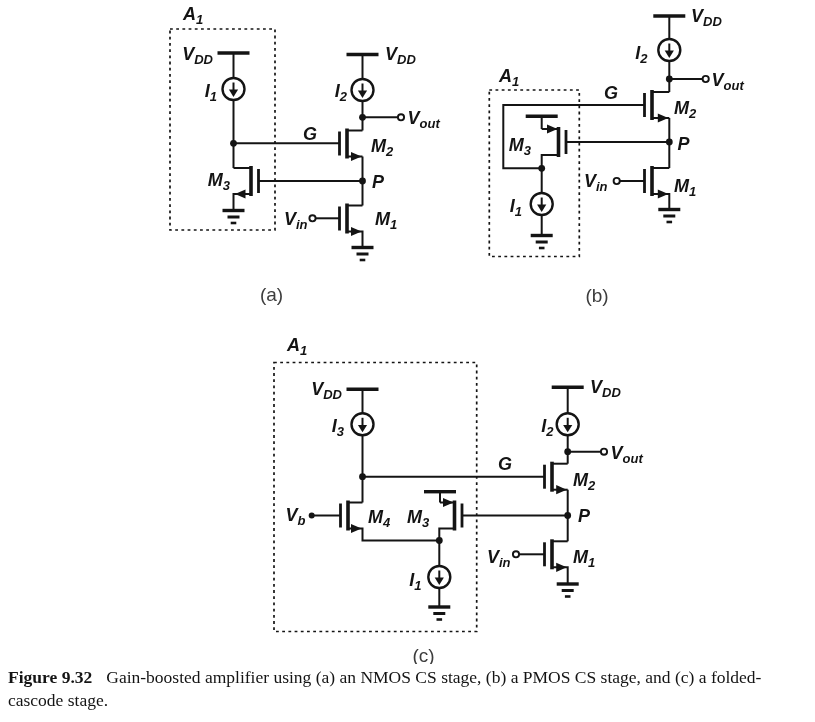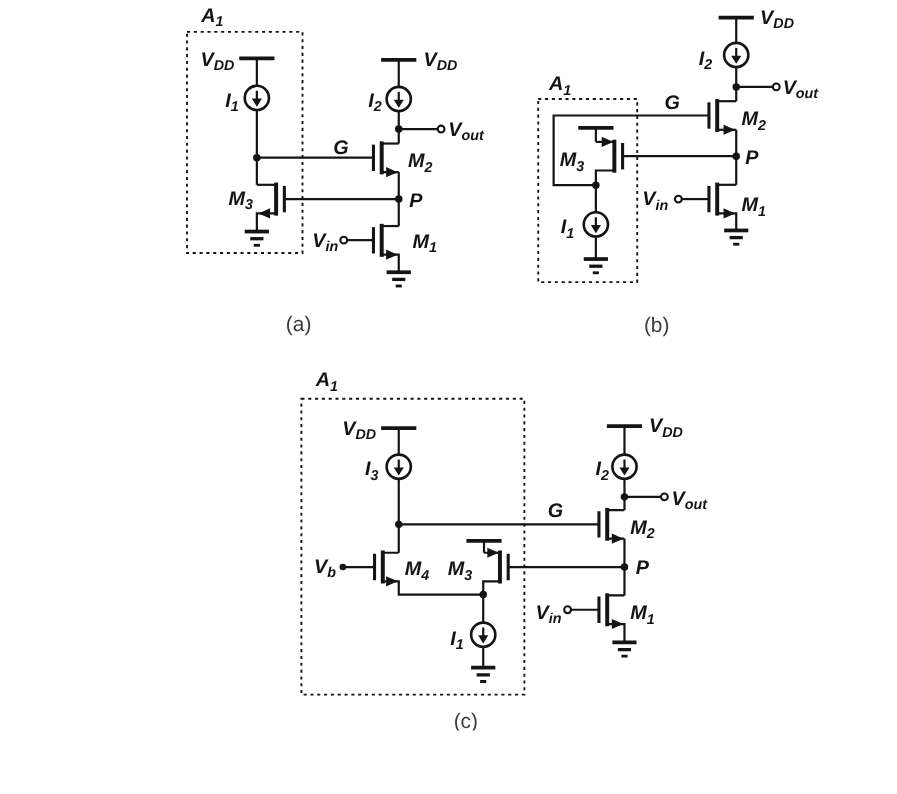--- a/index.html
+++ b/index.html
@@ -291,13 +291,14 @@
     <text class="lbl" x="368" y="523"><tspan>M</tspan><tspan class="sub" dy="4">4</tspan></text>
     <text class="lbl" x="407" y="523"><tspan>M</tspan><tspan class="sub" dy="4">3</tspan></text>
     <text class="lbl" x="578" y="522">P</text>
     <text class="lbl" x="510.5" y="562.5" text-anchor="end"><tspan>V</tspan><tspan class="sub" dy="4">in</tspan></text>
     <text class="lbl" x="573" y="563"><tspan>M</tspan><tspan class="sub" dy="4">1</tspan></text>
     <text class="lbl" x="421.5" y="586" text-anchor="end"><tspan>I</tspan><tspan class="sub" dy="4">1</tspan></text>
     <text class="tag" x="423.5" y="661.5" text-anchor="middle">(c)</text>
   </g>
 </svg>
 
+<div id="caption"><span class="fig">Figure 9.32</span><span>Gain-boosted amplifier using (a) an NMOS CS stage, (b) a PMOS CS stage, and (c) a folded-cascode stage.</span></div>
 </div>
 
 </body></html>

